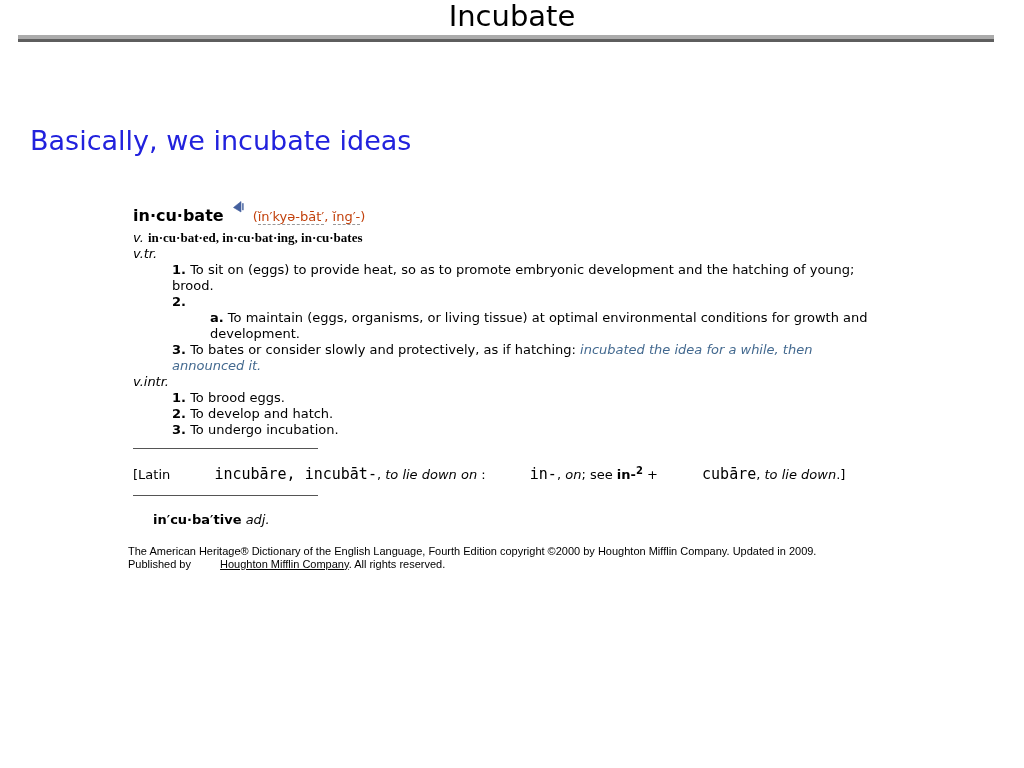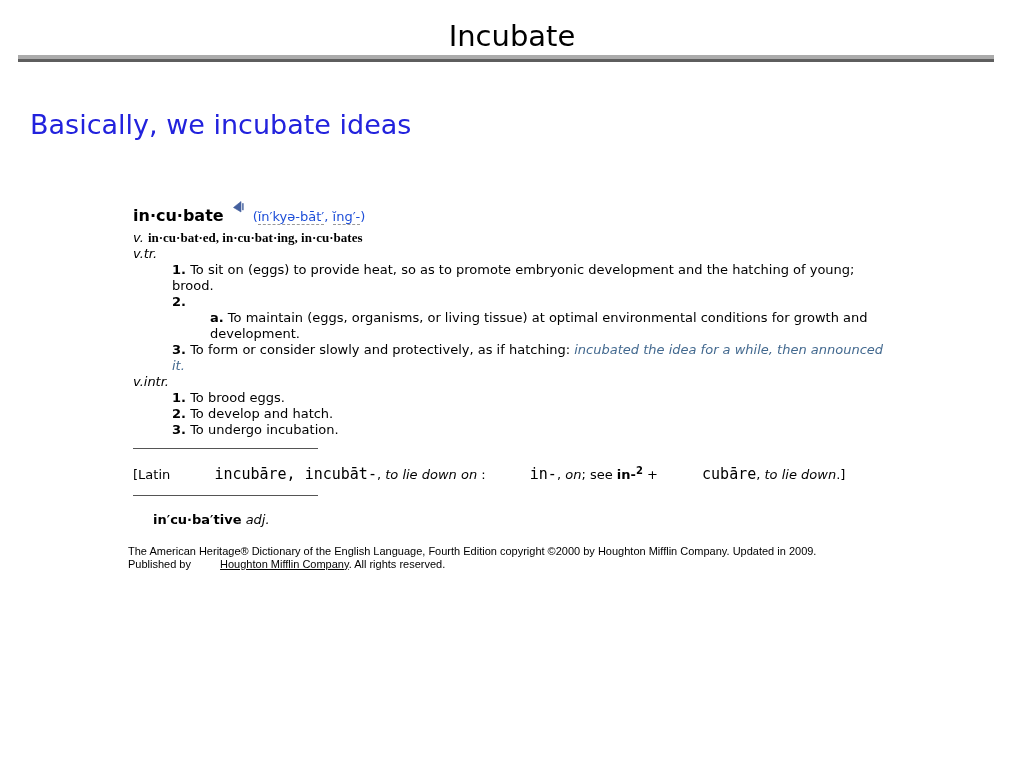--- a/index.html
+++ b/index.html
@@ -3,44 +3,44 @@
 <meta charset="utf-8">
 <style>
   html, body { margin:0; padding:0; }
   body {
     width:1024px; height:768px; background:#ffffff; overflow:hidden;
     font-family:"DejaVu Sans", sans-serif; color:#000; position:relative;
   }
 
   
   .slide-title {
-    text-align:center; padding-top:20px; font-size:29px; line-height:32px;
+    text-align:center; font-size:29px; line-height:32px;
     font-family:"DejaVu Sans", sans-serif; color:#000;
   }
   .title-divider {
     height:0; margin:3px 30px 0 18px;
     border-top:4px solid #ababab;
     border-bottom:3px solid #5e5e5e;
   }
 
   
   .subtitle {
-    position:absolute; left:30px; top:108px;
+    position:absolute; left:30px; top:124px;
     font-size:27px; line-height:34px;
   }
 
   
   .dict {
     position:absolute; left:133px; top:199px; width:755px;
     font-size:13px; line-height:16px;
   }
   .headline { line-height:21px; margin-bottom:3px; }
   .headword { font-weight:bold; font-size:16px; }
   .speaker { display:inline-block; vertical-align:7px; margin:0 7px 0 9px; }
-  .pron { font-size:13px; color:#1d4ed8; }
+  .pron { font-size:13px; color:#c2410c; }
   .pron .dashed { border-bottom:1px dashed #999; }
   .pos { font-style:italic; }
   .bold { font-weight:bold;font-family:Liberation Serif, serif; }
   .lvl1 { margin-left:39px; }
   .lvl2 { margin-left:38px; }
   .num { font-weight:bold; }
   .example { font-style:italic; }
   .rule-short { width:185px; height:0; border-top:1px solid #555; }
   .rule-top { margin:10px 0 12px 0; }
   .rule-bottom { margin:11px 0 0 0; }
@@ -94,21 +94,21 @@
       <span class="num">2.</span>
       <div class="lvl2">
         <div>
           <span class="num">a.</span>
           <span>To maintain (eggs, organisms, or living tissue) at optimal environmental conditions for growth and development.</span>
         </div>
       </div>
     </div>
     <div>
       <span class="num">3.</span>
-      <span>To form or consider slowly and protectively, as if hatching: </span><span class="example" style="color: rgb(67, 105, 143);">incubated the idea for a while, then announced it.</span>
+      <span>To bates or consider slowly and protectively, as if hatching: </span><span class="example" style="color: rgb(67, 105, 143);">incubated the idea for a while, then announced it.</span>
     </div>
   </div>
 
   <div class="pos">v.intr.</div>
 
   <div class="lvl1">
     <div>
       <span class="num">1.</span>
       <span>To brood eggs.</span>
     </div>

